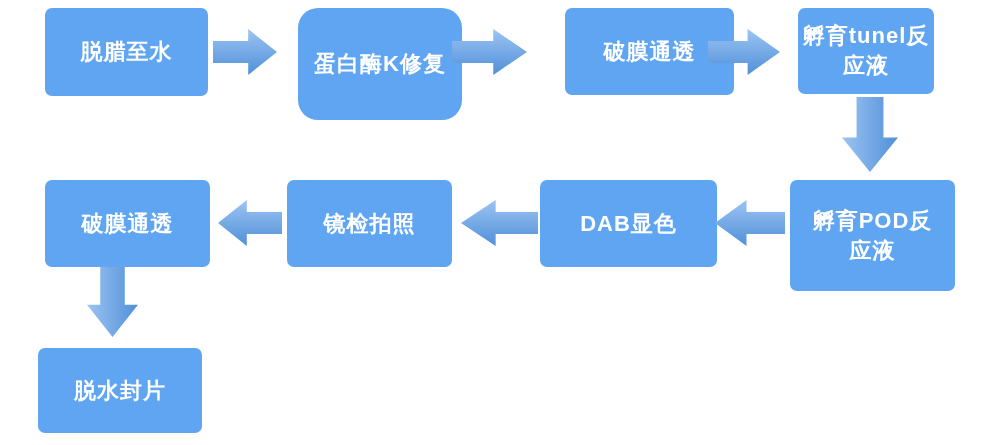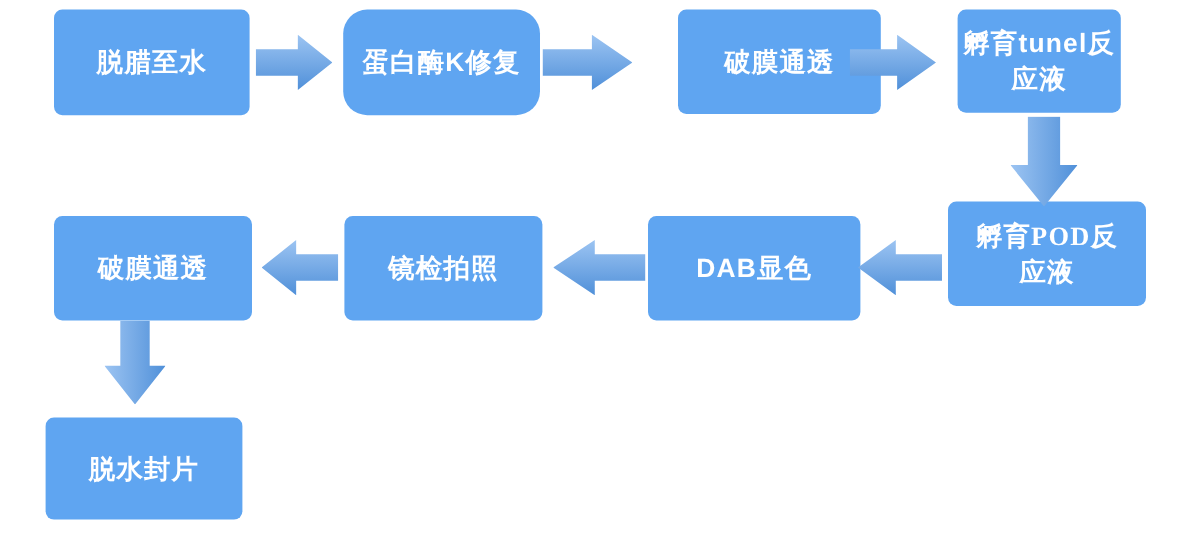--- a/index.html
+++ b/index.html
@@ -48,34 +48,34 @@
 </style>
 </head>
 <body style="background: rgb(255, 255, 255);">
 
 <div class="canvas">
 
   <div class="node" style="left:45px; top:8px; width:163px; height:88px;">
     <span class="node-label">脱腊至水</span>
   </div>
 
-  <div class="node" style="left:286px; top:8px; width:164px; height:88px;border-radius:20px;">
+  <div class="node" style="left:298px; top:8px; width:164px; height:112px;border-radius:20px;">
     <span class="node-label">蛋白酶K修复</span>
   </div>
 
   <div class="node" style="left:538px; top:8px; width:169px; height:87px;margin-left:27px;">
     <span class="node-label">破膜通透</span>
   </div>
 
   <div class="node" style="left:798px; top:8px; width:136px; height:86px;">
     <span class="node-label">孵育tunel反
 应液</span>
   </div>
 
-  <div class="node" style="left:790px; top:168px; width:165px; height:87px;font-family:Liberation Serif, serif;">
+  <div class="node" style="left:790px; top:180px; width:165px; height:111px;">
     <span class="node-label">孵育POD反
 应液</span>
   </div>
 
   <div class="node" style="left:540px; top:180px; width:177px; height:87px;">
     <span class="node-label">DAB显色</span>
   </div>
 
   <div class="node" style="left:287px; top:180px; width:165px; height:87px;">
     <span class="node-label">镜检拍照</span>

